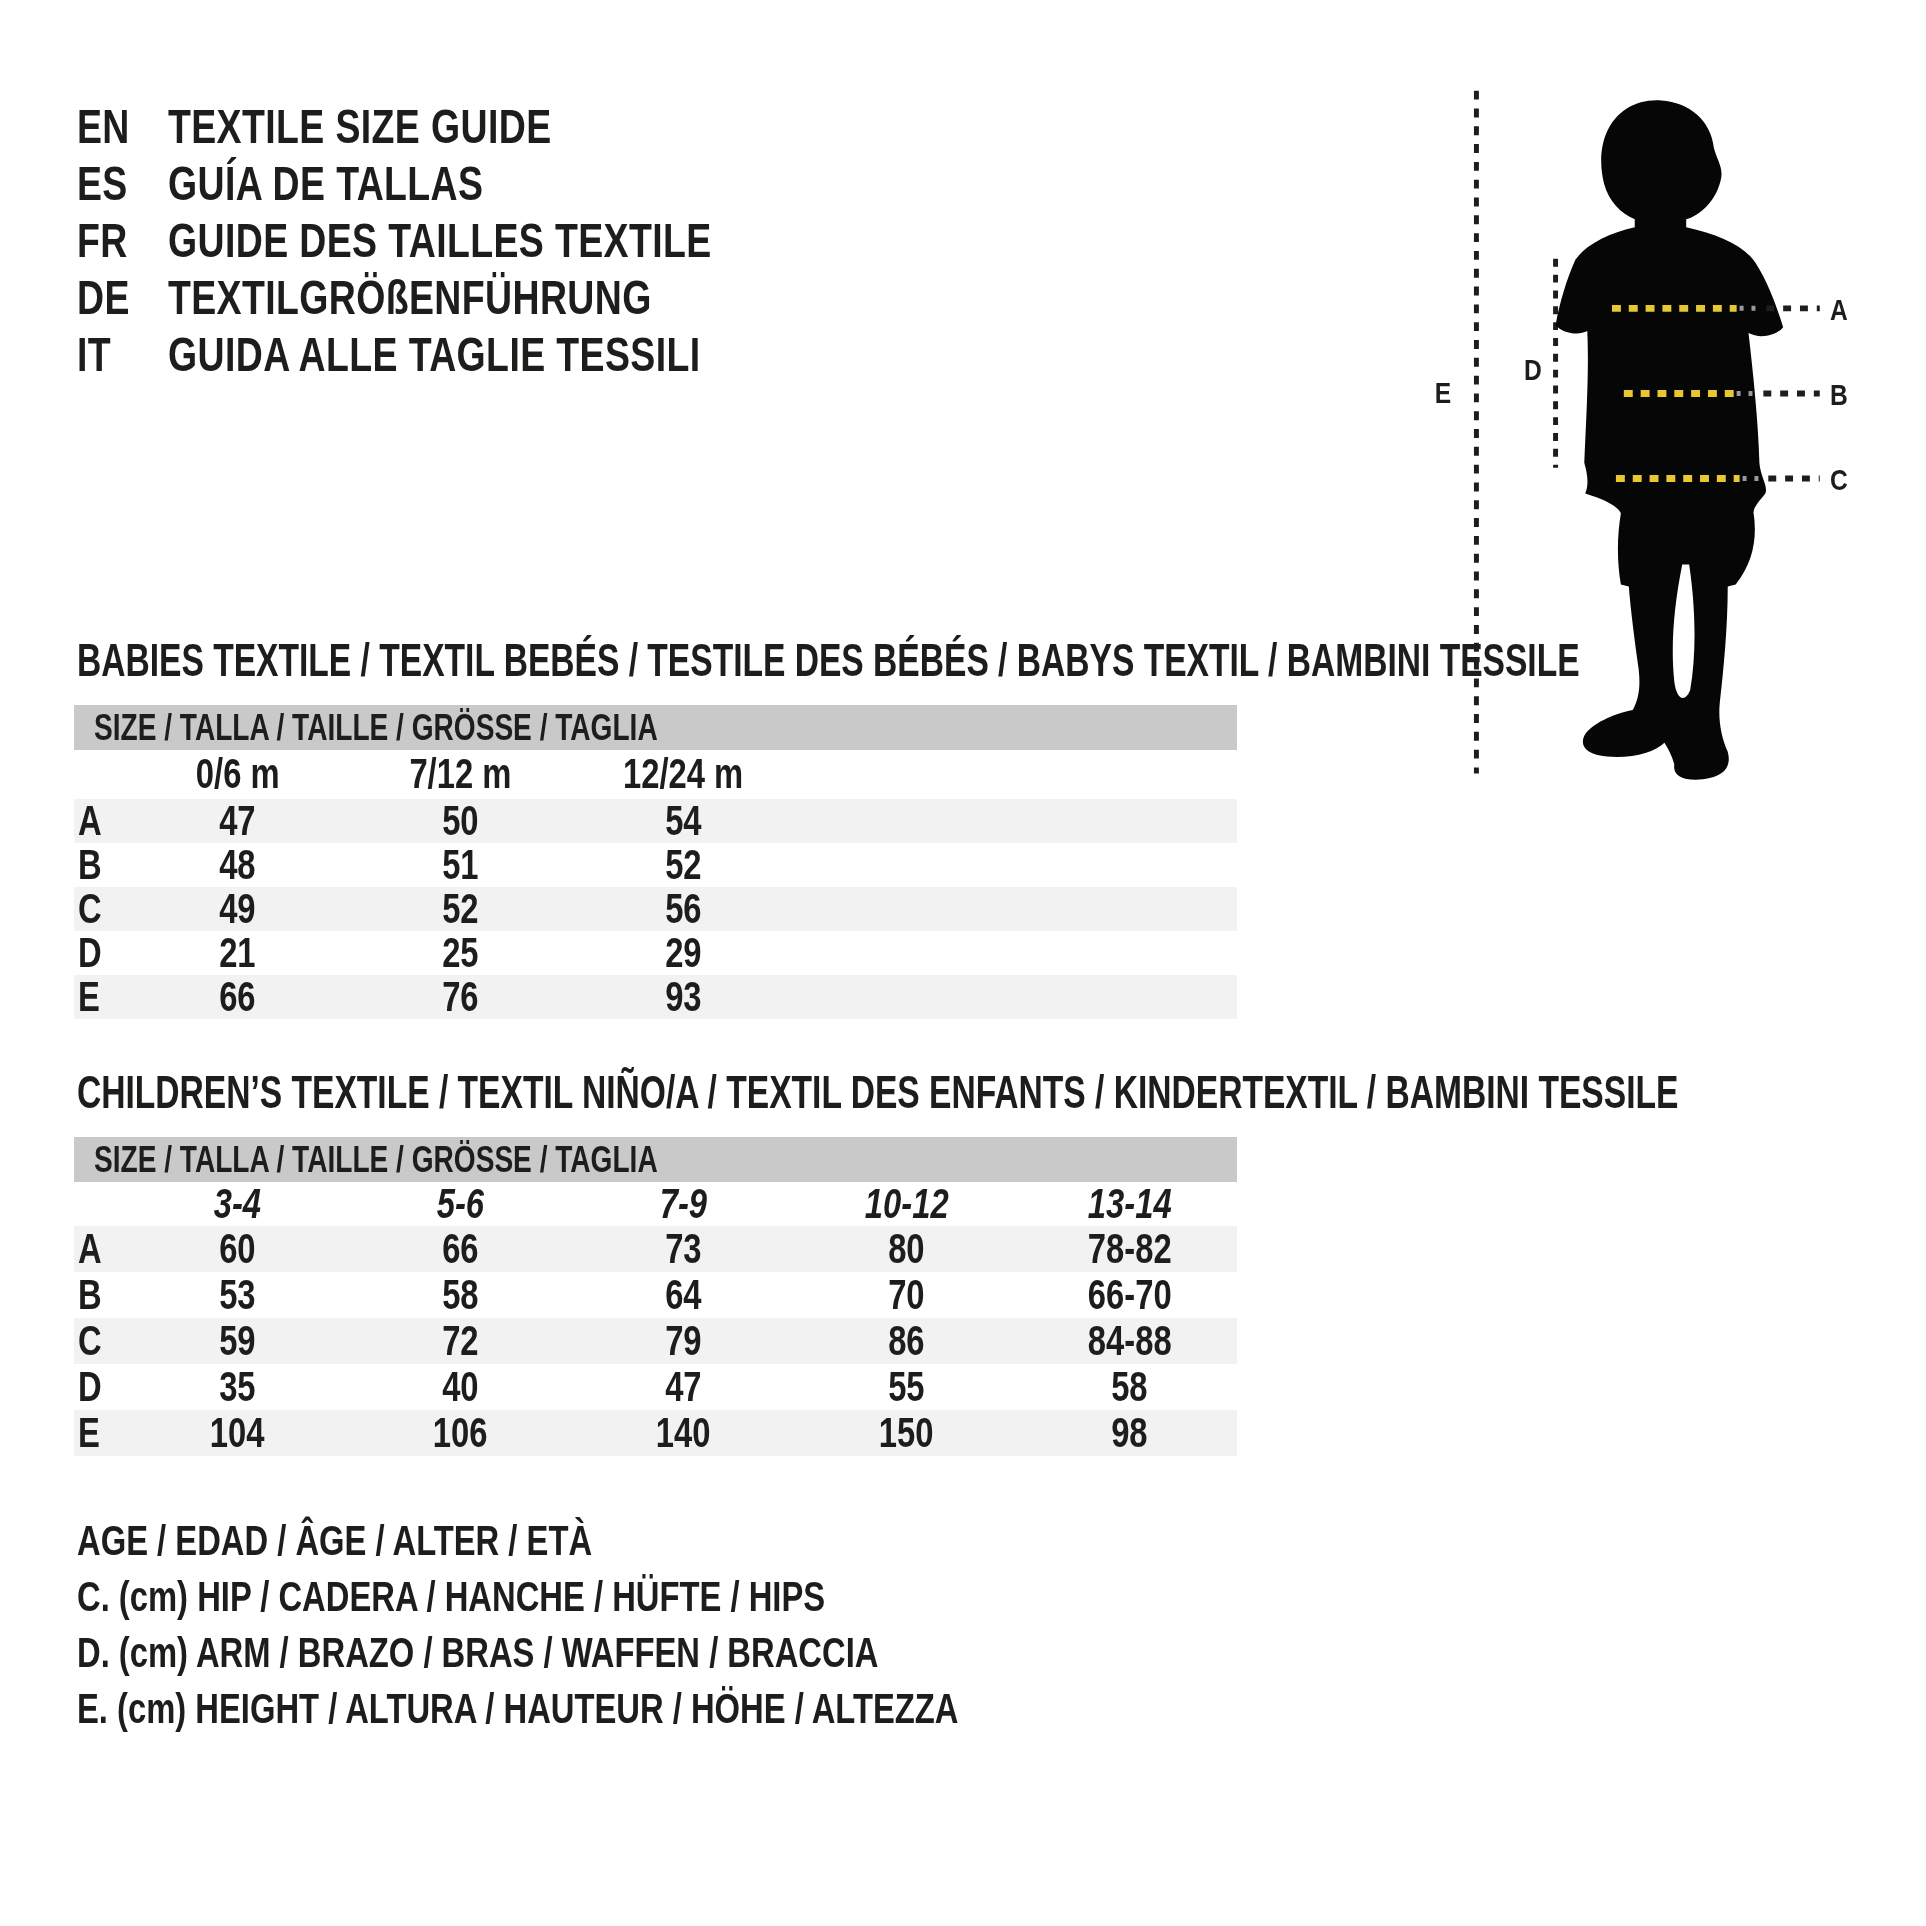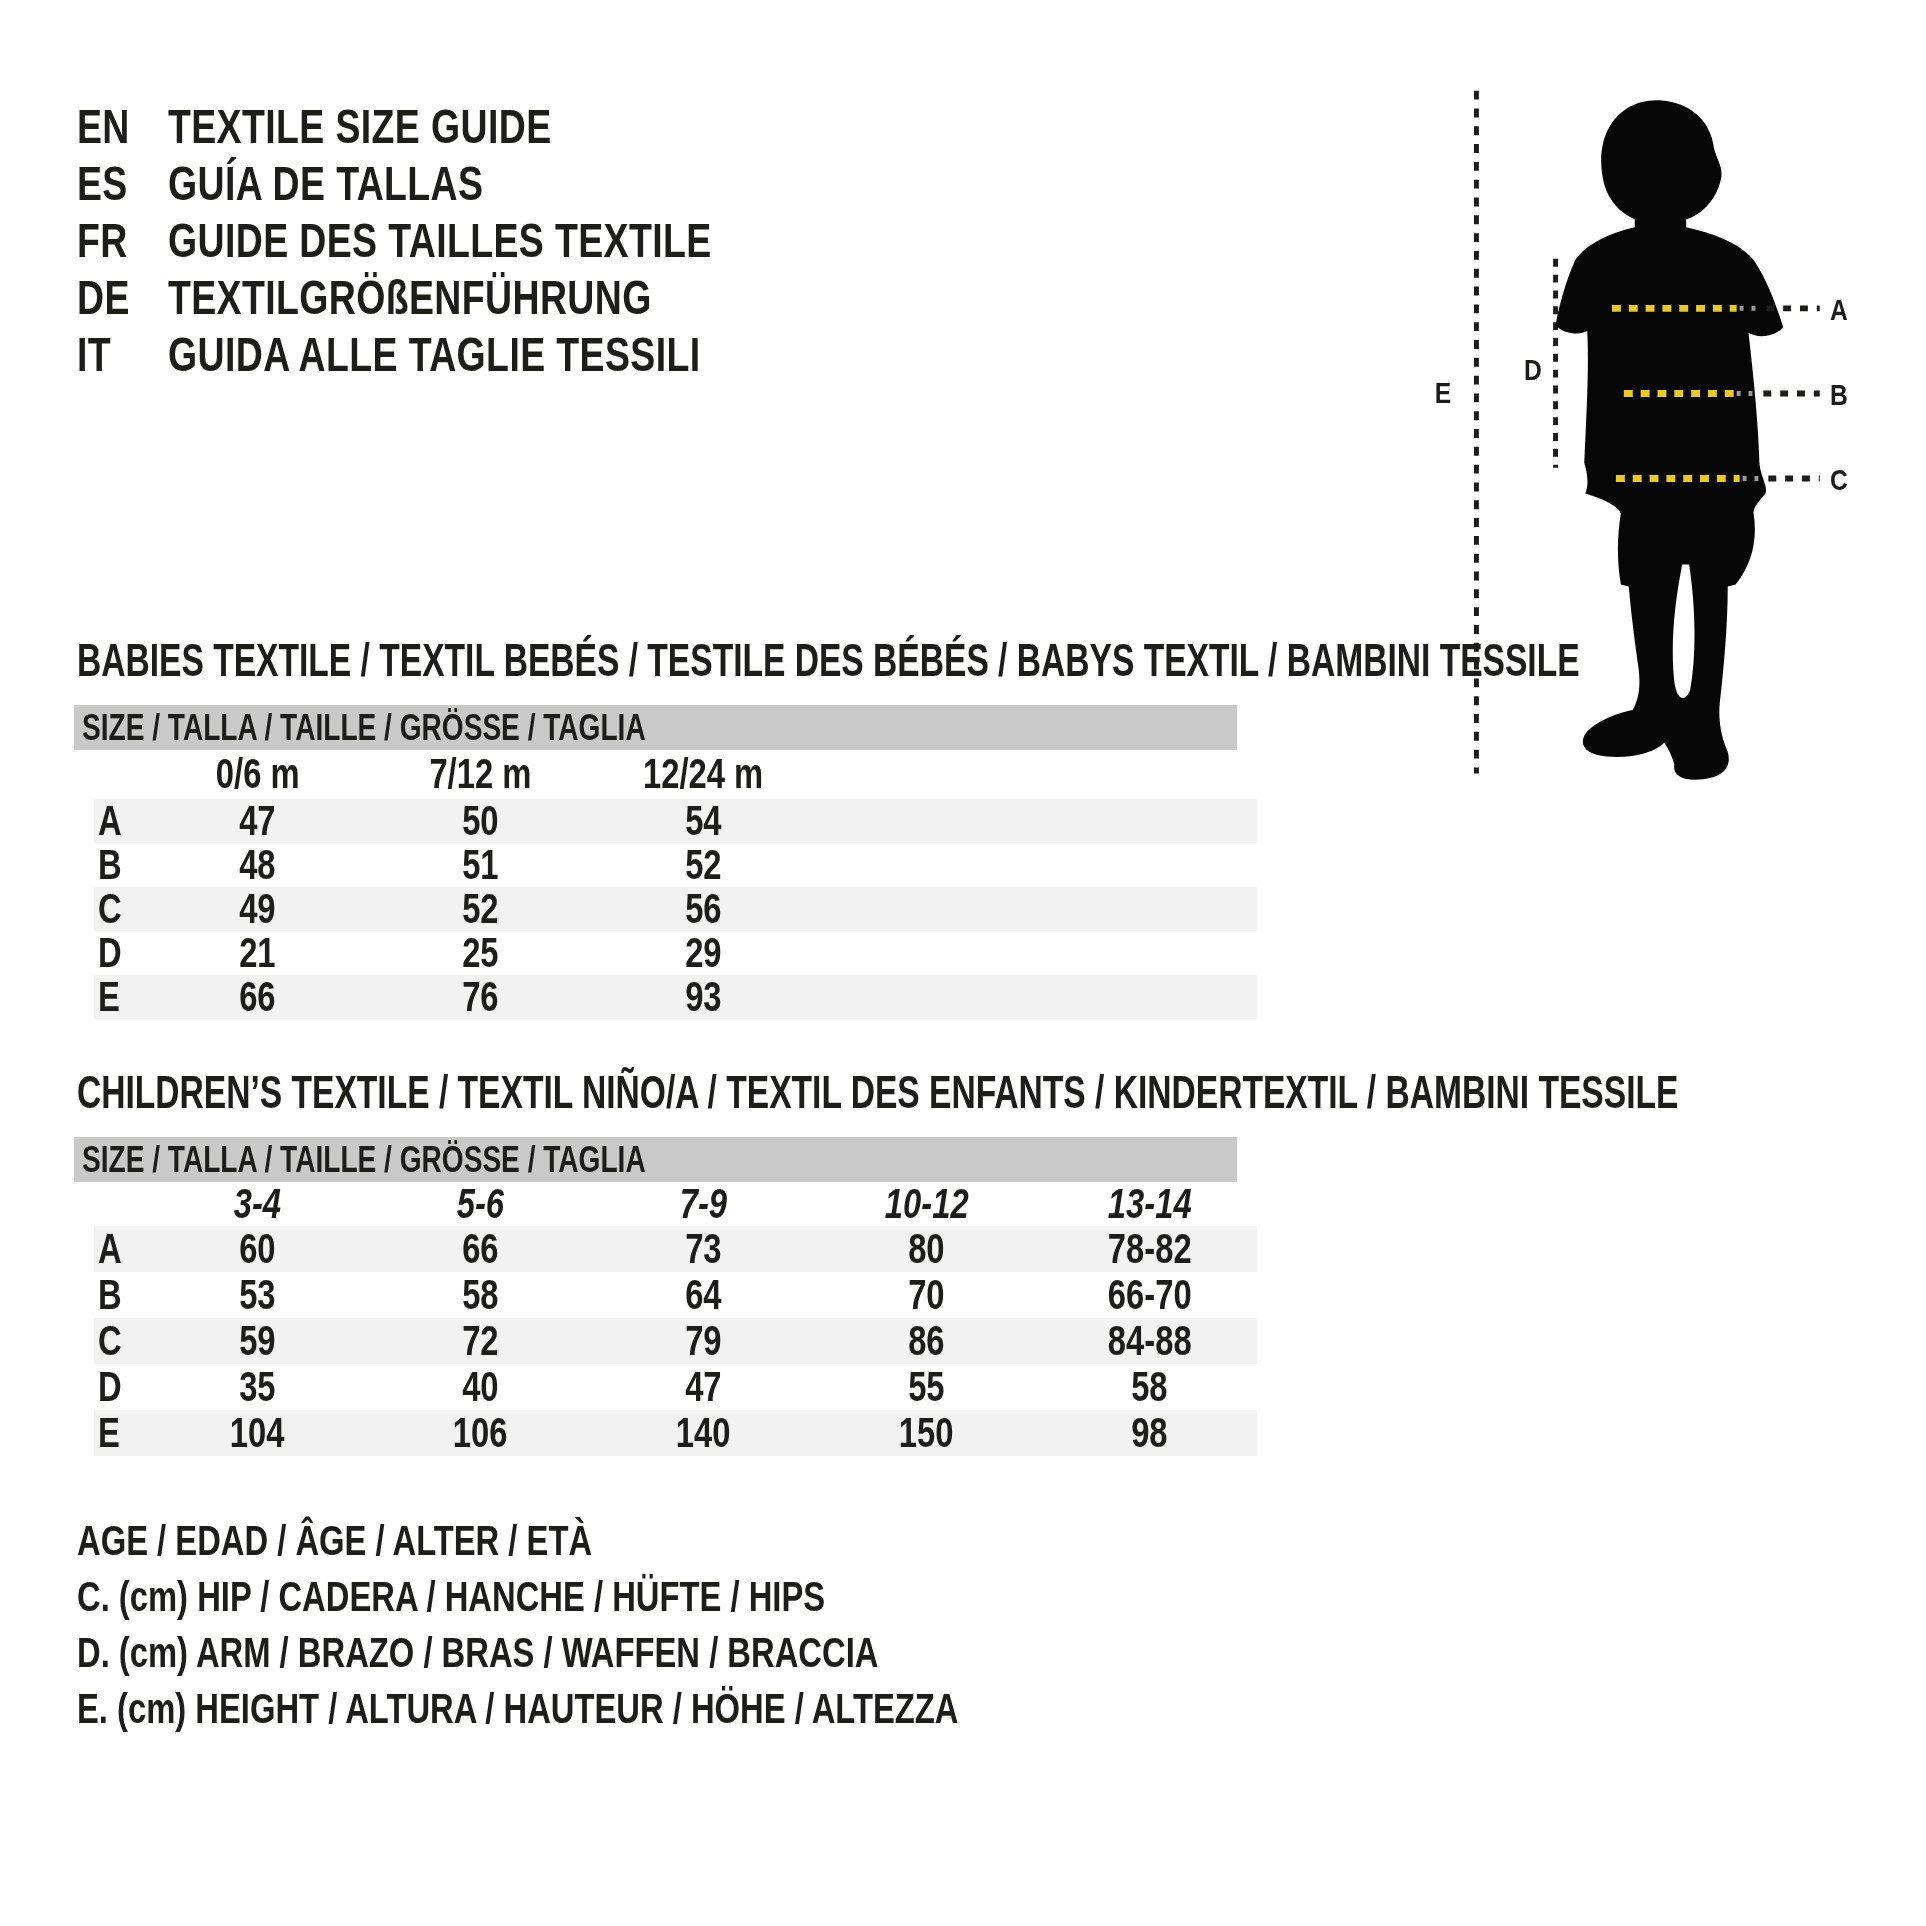--- a/index.html
+++ b/index.html
@@ -15,26 +15,26 @@
   .lang-row{display:flex;align-items:center;height:57px;font-size:48px;font-weight:700;letter-spacing:0.5px;}
   .lang-code{width:91px;flex:0 0 91px;}
 
   
   .section-heading{position:absolute;left:77px;font-size:46px;font-weight:700;line-height:46px;white-space:nowrap;}
   .section-heading .cx{transform:scaleX(0.73);}
   .heading-babies{top:637px;}
   .heading-children{top:1069px;}
 
   
-  .size-bar{position:absolute;left:74px;width:1163px;height:45px;background:#c9c9c9;display:flex;align-items:center;padding-left:8px;box-sizing:border-box;font-size:36px;font-weight:700;}
+  .size-bar{position:absolute;left:74px;width:1163px;height:45px;background:#c9c9c9;display:flex;align-items:center;padding-left:20px;box-sizing:border-box;font-size:36px;font-weight:700;}
   .bar-babies{top:705px;}
   .bar-children{top:1137px;}
 
   
-  .table{position:absolute;left:74px;font-size:42px;font-weight:700;margin-left:20px;}
+  .table{position:absolute;left:74px;font-size:42px;font-weight:700;}
   .table-babies{top:749px;}
   .table-children{top:1181px;}
   .trow{display:flex;align-items:center;width:1163px;height:44px;}
   .table-babies .thead{height:50px;}
   .table-children .trow{height:46px;}
   .table-children .thead{height:45px;font-style:italic;}
   .stripe{background:#f2f2f2;}
   .tlabel{flex:0 0 52px;width:52px;padding-left:4px;box-sizing:border-box;}
   .tcell{flex:0 0 223px;width:223px;text-align:center;}
 

